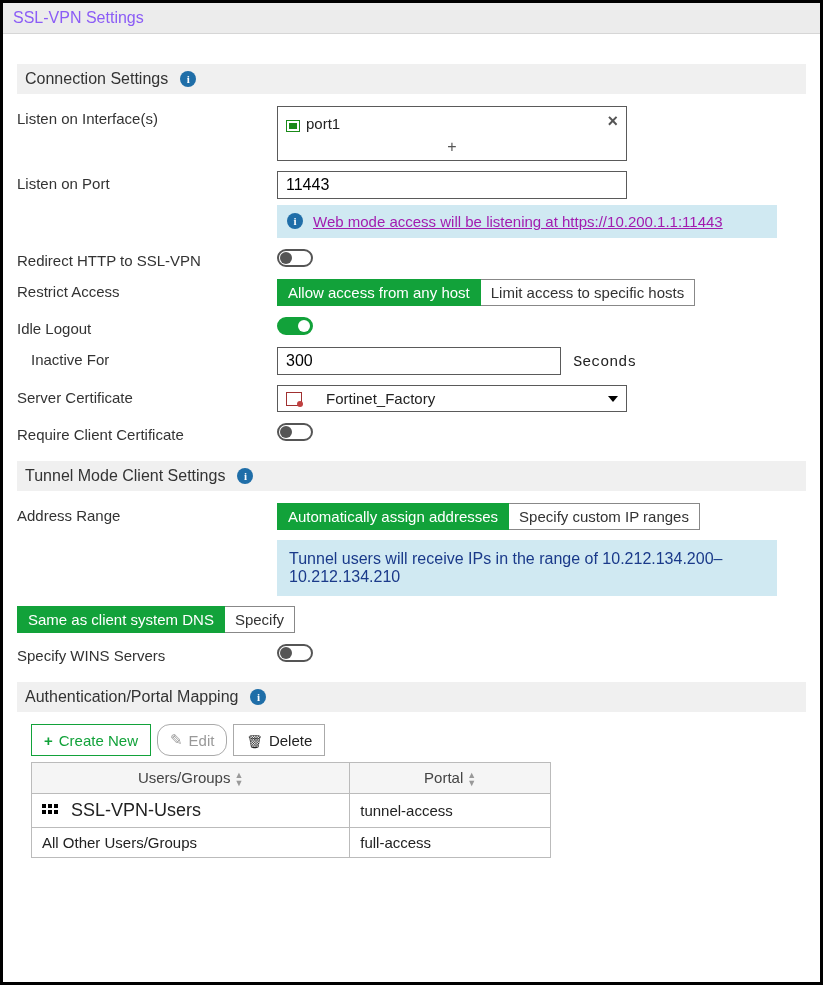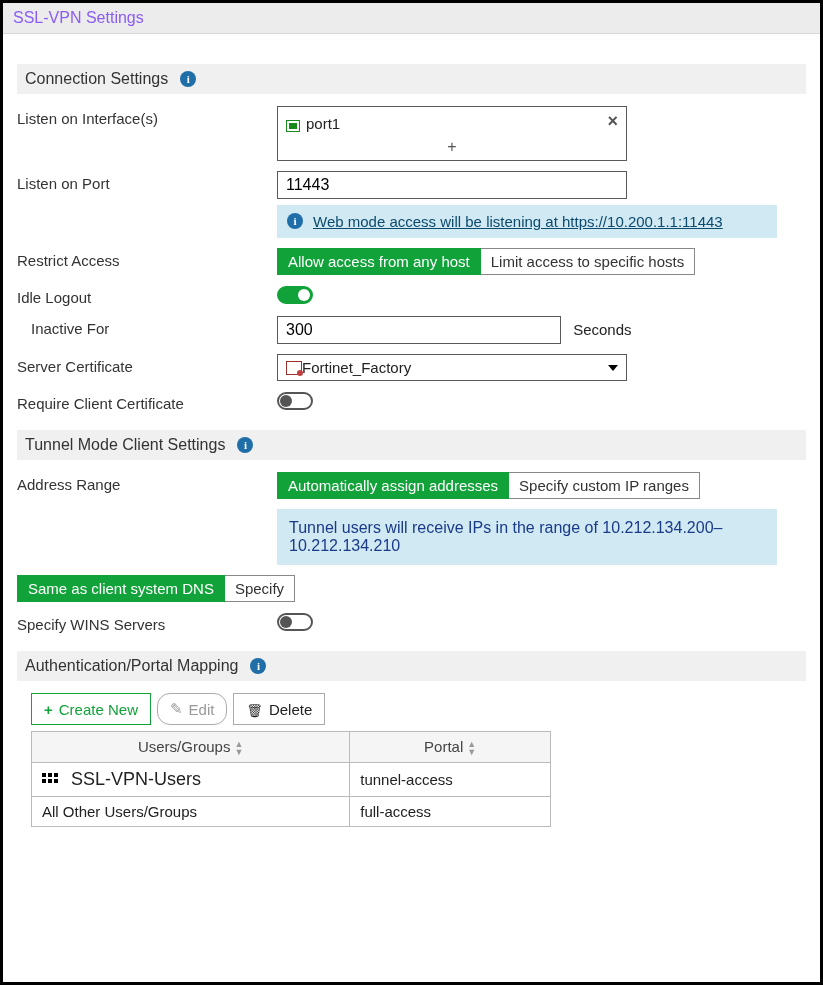--- a/index.html
+++ b/index.html
@@ -107,21 +107,21 @@
   }
   .info-panel {
     background: #d0e9f2;
     padding: 8px 10px;
     display: flex;
     gap: 10px;
     margin-top: 6px;
     width: 500px;
   }
   .info-panel .msg { color: #1a3a8a; }
-  .info-panel .msg a { color: #0c4a6e; text-decoration: underline; }
+  .info-panel .msg a { color: #a21caf; text-decoration: underline; }
   .info-panel-wide {
     background: #d0e9f2;
     padding: 10px 12px;
     margin-top: 10px;
     width: 500px;
     color: #1a3a8a;
     font-size: 16px;
   }
   
   .toggle {
@@ -159,28 +159,28 @@
     color: #333;
     font-size: 15px;
     cursor: pointer;
   }
   .seg-btn + .seg-btn { border-left: none; }
   .seg-btn.active {
     background: #12a23a;
     color: #fff;
     border-color: #12a23a;
   }
-  .suffix { margin-left: 8px; padding-top: 4px; display: inline-block; }
+  .suffix { margin-left: 8px; padding-top: 4px; display: inline-block; font-family: Liberation Mono, monospace; }
   .select-box {
     border: 1px solid #5a5a5a;
     width: 350px;
     padding: 4px 8px;
     display: flex;
     align-items: center;
-    gap: 0;
+    gap: 24px;
     cursor: pointer;
     position: relative;
   }
   .select-box .caret {
     margin-left: auto;
     width: 0; height: 0;
     border-left: 5px solid transparent;
     border-right: 5px solid transparent;
     border-top: 6px solid #000;
   }
@@ -290,20 +290,24 @@
         <input class="text-input" value="11443" style="">
         <div class="info-panel">
           <span class="info-icon">i</span>
           <span class="msg">
             <a href="#"><span>Web mode access will be listening at </span><span>https://10.200.1.1:11443</span></a>
           </span>
         </div>
       </div>
     </div>
 
+    <div class="row">
+      <div class="lbl">Redirect HTTP to SSL-VPN</div>
+      <div class="ctrl"><span class="toggle off"></span></div>
+    </div>
 
     <div class="row">
       <div class="lbl">Restrict Access</div>
       <div class="ctrl">
         <div class="seg">
           <div class="seg-btn active">Allow access from any host</div>
           <div class="seg-btn">Limit access to specific hosts</div>
         </div>
       </div>
     </div>

